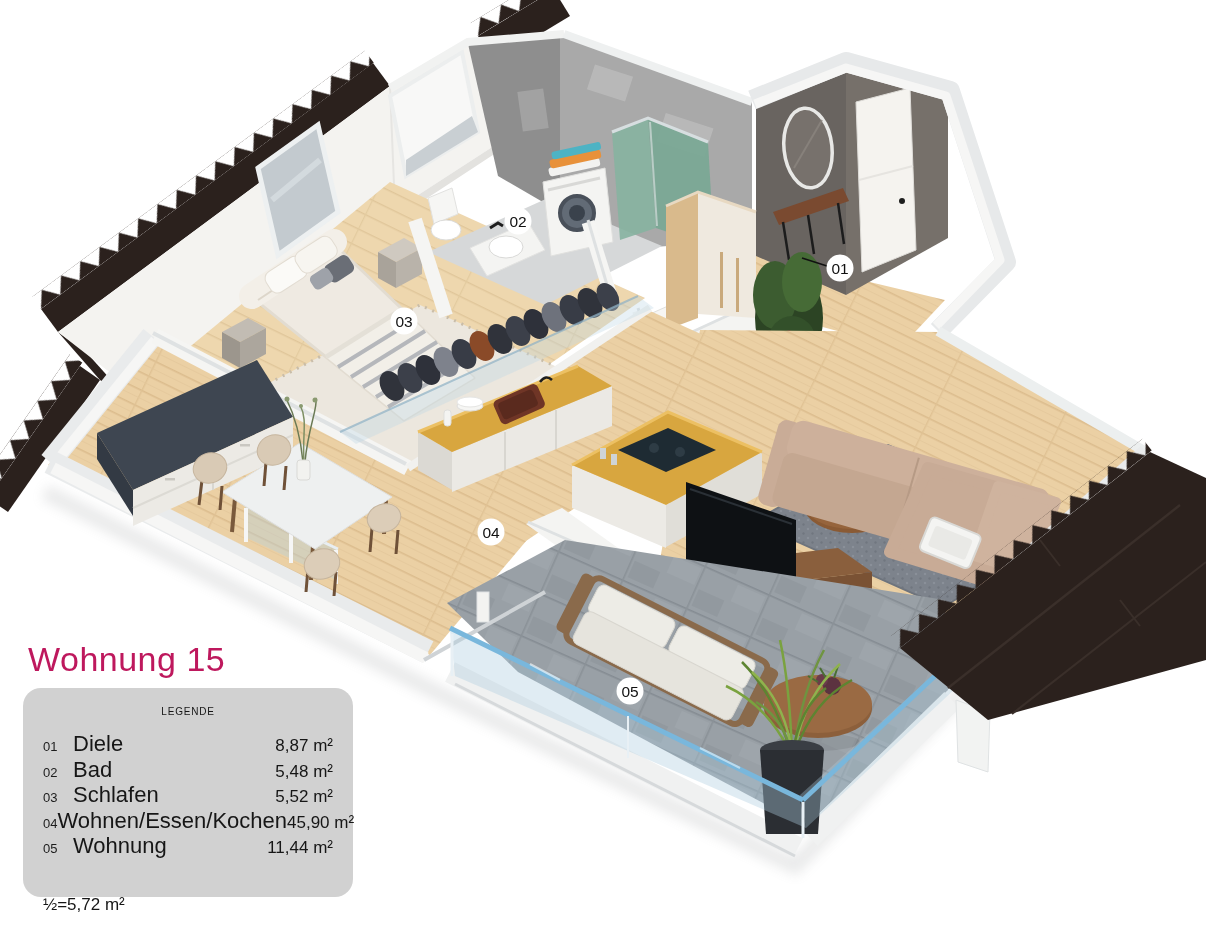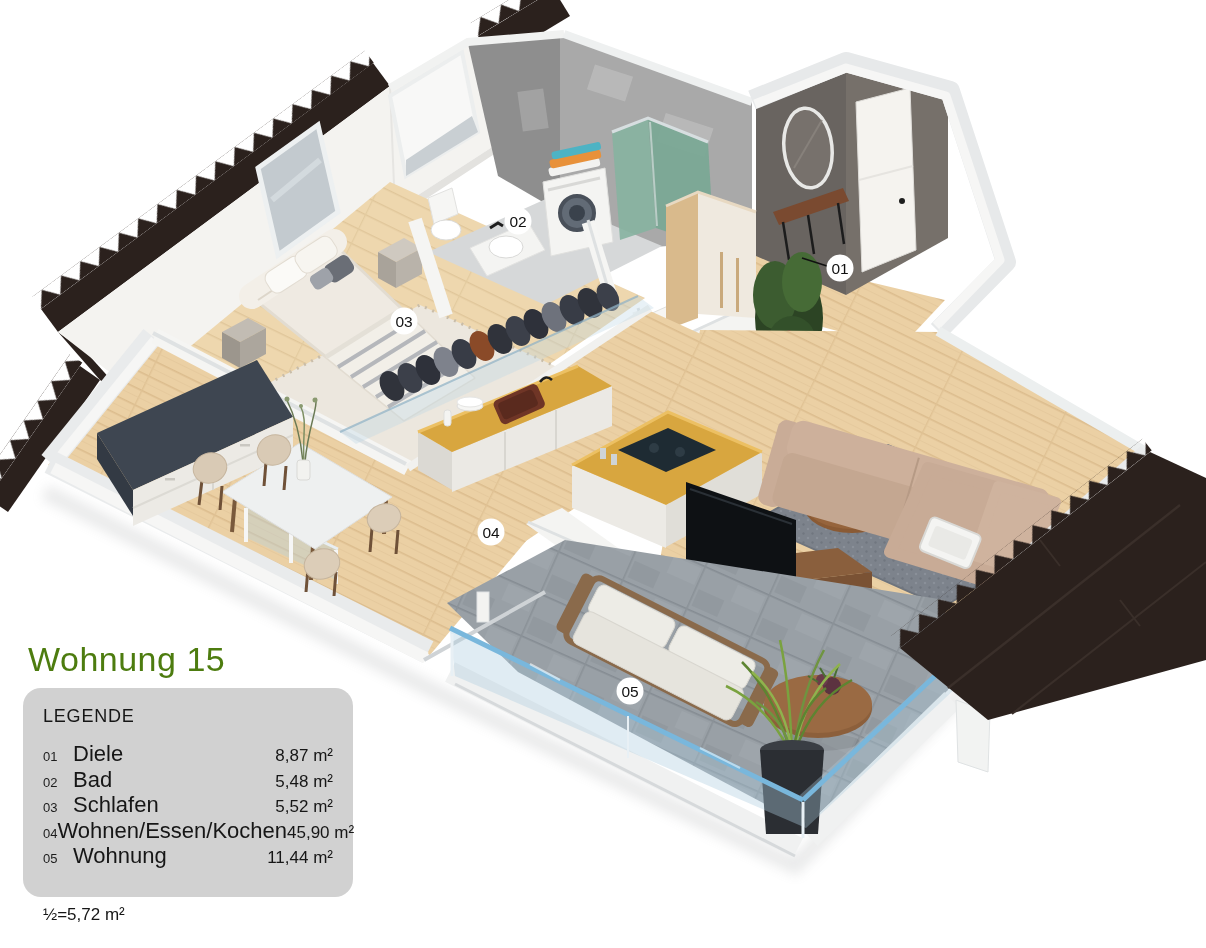--- a/index.html
+++ b/index.html
@@ -1,28 +1,28 @@
 <!DOCTYPE html>
 <html><head>
 <meta charset="utf-8">
 <style>
   html,body{margin:0;padding:0;background:#ffffff;}
   body{font-family:"Liberation Sans", sans-serif;}
   #canvas{position:relative;width:1206px;height:948px;background:#ffffff;overflow:hidden;}
   #scene{position:absolute;left:0;top:0;}
   .title{
     position:absolute;left:28px;top:640px;
-    font-size:34px;font-weight:400;color:#4d7c0f;letter-spacing:.5px;
+    font-size:34px;font-weight:400;color:#be185d;letter-spacing:.5px;
   }
   .legend{
     position:absolute;left:23px;top:688px;width:330px;height:209px;
     background:#d1d1d1;border-radius:18px;box-sizing:border-box;
     padding:18px 20px 0 20px;color:#161616;
   }
-  .legend-heading{font-size:18px;letter-spacing:.8px;margin-bottom:14px;}
+  .legend-heading{font-size:10px;letter-spacing:.8px;margin-bottom:14px;text-align:center;}
   .lrow{display:flex;align-items:baseline;height:25.6px;}
   .lnum{width:30px;font-size:13px;color:#1c1c1c;}
   .lname{flex:1;font-size:22px;}
   .larea{font-size:17px;white-space:nowrap;}
   .lhalf{display:flex;height:25.6px;}
   .lhalf .larea{flex:1;margin-top:36px;}
 </style>
 </head>
 <body>
 

